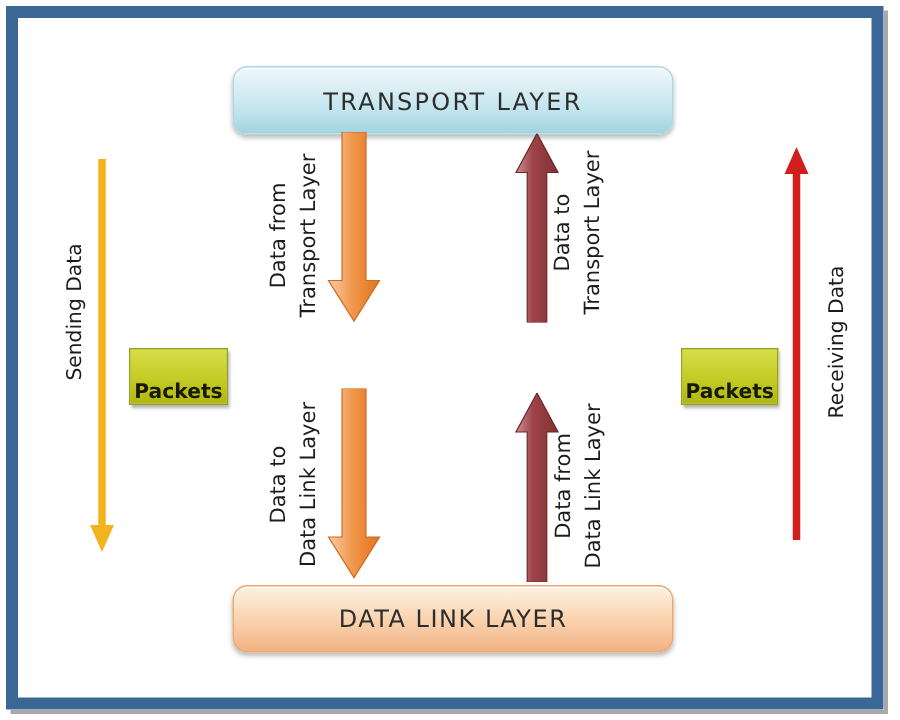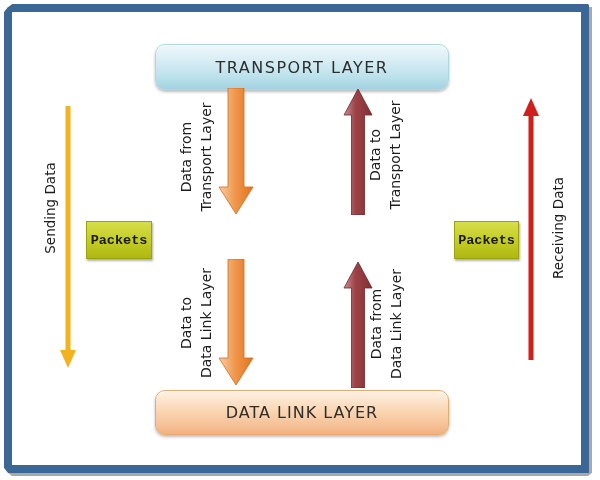--- a/index.html
+++ b/index.html
@@ -1,17 +1,17 @@
 <!DOCTYPE html>
 <html><head>
 <meta charset="utf-8">
 <style>
   html,body { margin:0; padding:0; background:#ffffff; }
   body { font-family:"DejaVu Sans","Liberation Sans",sans-serif; }
-  .stage { position:relative; width:600px; height:480px; background:#fff; overflow:hidden;border-radius:26px; }
+  .stage { position:relative; width:600px; height:480px; background:#fff; overflow:hidden; }
 
   .frame { position:absolute; left:4px; top:4px; width:569px; height:453px;
            border:8px solid #3a6795; box-shadow:3px 3px 0 #a8a8a8; }
 
   .layer-box { position:absolute; display:flex; align-items:center; justify-content:center;
                color:#2d2d2d; }
   .layer-box span { display:block; }
 
   .transport { left:155px; top:44px; width:292px; height:44px; border-radius:10px;
     background:linear-gradient(180deg,#eff8fb 0%,#d8edf4 35%,#bde2ec 70%,#a3d2e0 100%);
@@ -24,25 +24,25 @@
     border:2px solid #4a7a14;
     box-shadow:1px 3px 3px rgba(70,70,70,0.5);
     color:#ffffff; font-weight:bold; font-size:20px; letter-spacing:1px; }
 
   .datalink { left:155px; top:390px; width:292px; height:43px; border-radius:10px;
     background:linear-gradient(180deg,#fdf1e4 0%,#fad7b4 45%,#f5bd92 85%,#f1b082 100%);
     border:1px solid #eba96f;
     box-shadow:0 2px 3px rgba(90,90,90,0.4), inset 0 1px 0 #ffffff;
     font-size:16px; letter-spacing:1px; }
 
-  .packets { position:absolute; top:221px; height:36px; display:flex;
-    align-items:center; justify-content:center;
+  .packets { position:absolute; top:232px; height:36px; display:flex;
+    align-items:flex-end; justify-content:center;
     background:linear-gradient(180deg,#d6de4a 0%,#c3cb24 55%,#aeb810 100%);
     border:1px solid #9aa20e; box-shadow:1px 2px 2px rgba(80,80,80,0.45);
-    font-weight:bold; font-size:13.5px; color:#191902;font-family:Liberation Mono, monospace; }
+    font-weight:bold; font-size:13.5px; color:#191902; }
   .packets-left  { left:86px;  width:64px; }
   .packets-right { left:454px; width:63px; }
 
   .arrow { position:absolute; }
 
   .vlabel { position:absolute; display:flex; flex-direction:column; align-items:center;
     justify-content:center; transform:rotate(-90deg); white-space:nowrap;
     font-size:14px; color:#1c1c1c; line-height:20px; text-align:center; }
   .vlabel.single { line-height:18px; font-size:13.5px; }
 

